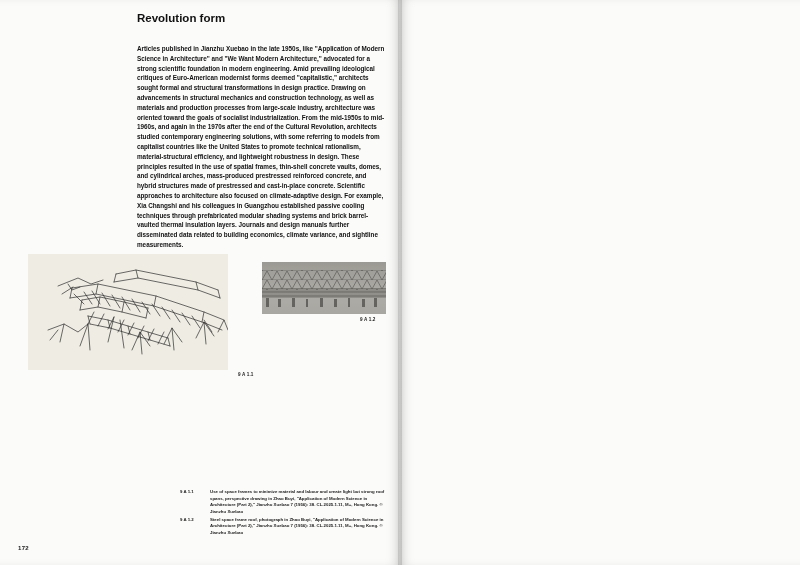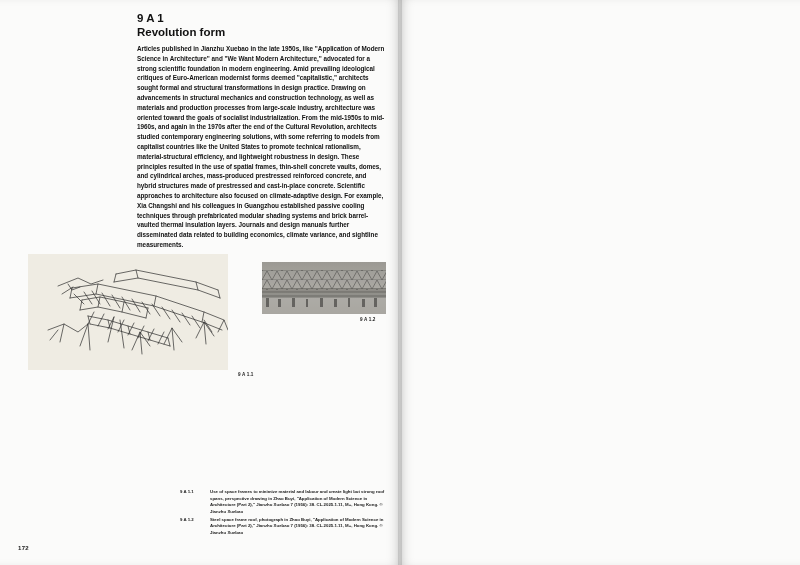--- a/index.html
+++ b/index.html
@@ -69,21 +69,20 @@
 </style>
 </head>
 <body>
 
 <div class="spread">
 
   <div class="page page-left">
 
 
     <div class="sec-head">
-      <span class="num">9 A 1</span>
       <span>Revolution form</span>
     </div>
 
     <div class="body-text">Articles published in Jianzhu Xuebao in the late 1950s, like "Application of Modern Science in Architecture" and "We Want Modern Architecture," advocated for a strong scientific foundation in modern engineering. Amid prevailing ideological critiques of Euro-American modernist forms deemed "capitalistic," architects sought formal and structural transformations in design practice. Drawing on advancements in structural mechanics and construction technology, as well as materials and production processes from large-scale industry, architecture was oriented toward the goals of socialist industrialization. From the mid-1950s to mid-1960s, and again in the 1970s after the end of the Cultural Revolution, architects studied contemporary engineering solutions, with some referring to models from capitalist countries like the United States to promote technical rationalism, material-structural efficiency, and lightweight robustness in design. These principles resulted in the use of spatial frames, thin-shell concrete vaults, domes, and cylindrical arches, mass-produced prestressed reinforced concrete, and hybrid structures made of prestressed and cast-in-place concrete. Scientific approaches to architecture also focused on climate-adaptive design. For example, Xia Changshi and his colleagues in Guangzhou established passive cooling techniques through prefabricated modular shading systems and brick barrel-vaulted thermal insulation layers. Journals and design manuals further disseminated data related to building economics, climate variance, and sightline measurements.</div>
 
     <div class="fig-11">
       <svg viewBox="0 0 200 116" xmlns="http://www.w3.org/2000/svg">
         <g stroke="#2d2d2d" stroke-width="0.7" fill="none" stroke-linecap="round">
           <path d="M30 32 L50 24 L63 30 L75 26"></path>
           <path d="M34 40 L45 33"></path>

